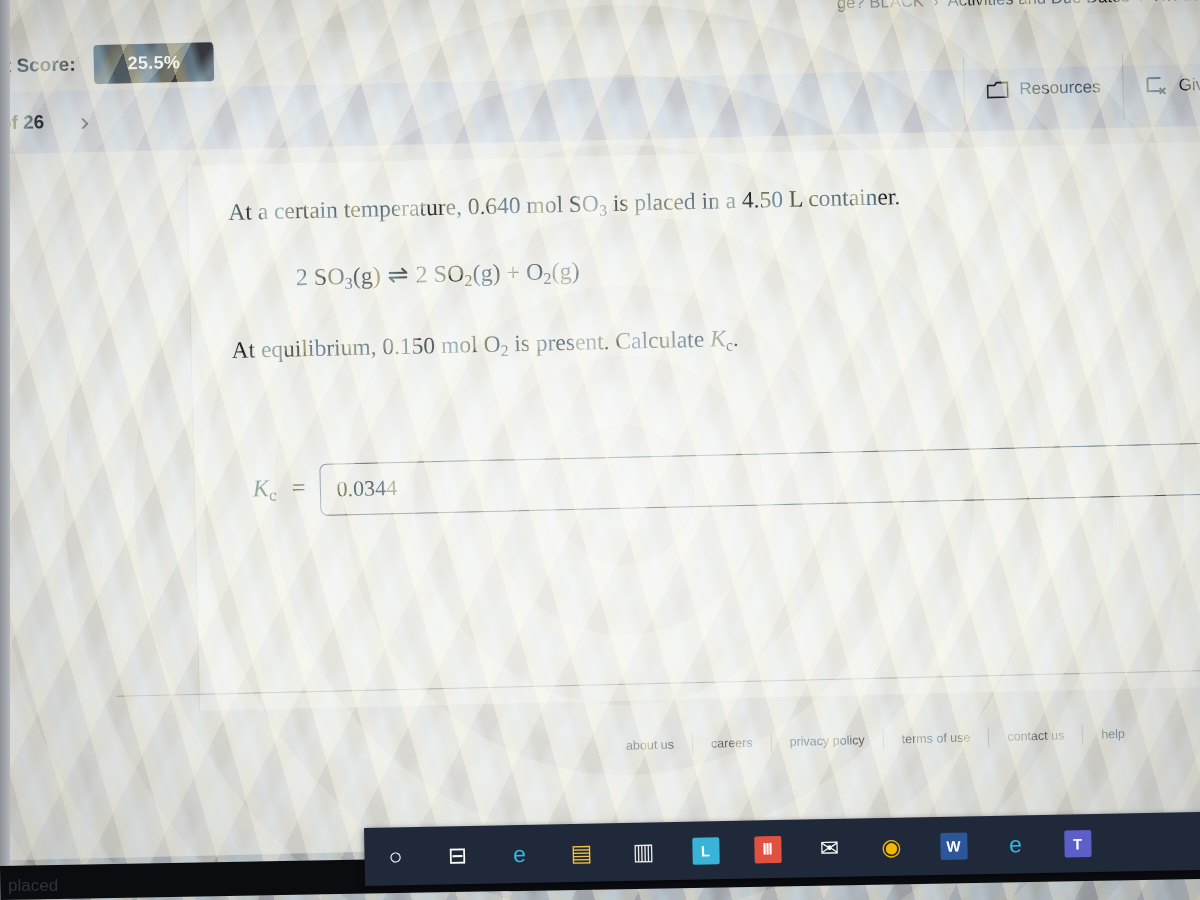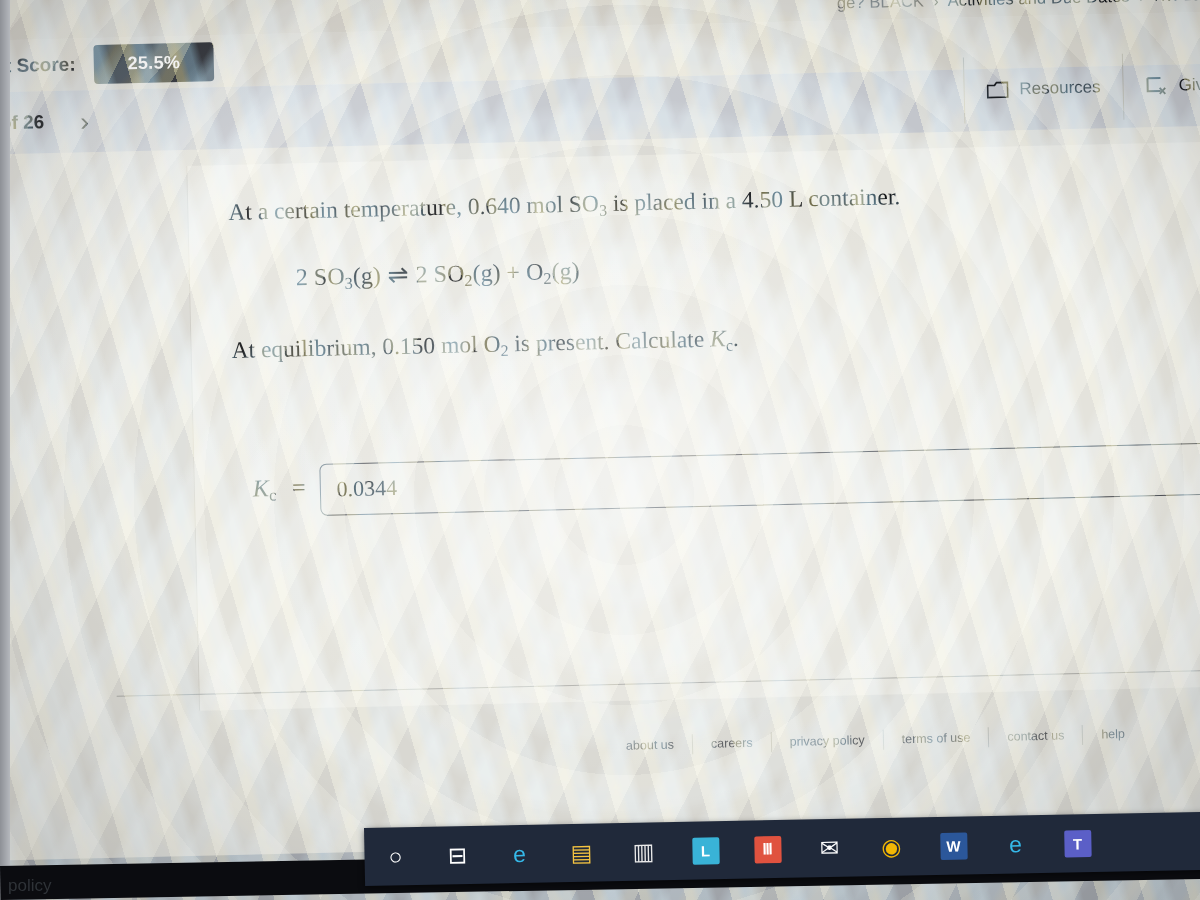--- a/index.html
+++ b/index.html
@@ -332,15 +332,15 @@
       <div class="tb-icon">
         <span class="tb-sq" style="background: rgb(43, 87, 154); color: rgb(255, 255, 255);">W</span>
       </div>
       <div class="tb-icon">
         <span style="color: rgb(53, 184, 232); font-size: 23px;">e</span>
       </div>
       <div class="tb-icon">
         <span class="tb-sq" style="background: rgb(91, 95, 199); color: rgb(255, 255, 255);">T</span>
       </div>
     </div>
-  <div class="search-word">policy</div>
+  <div class="search-word">placed</div>
 
 </div>
 
 </body></html>

